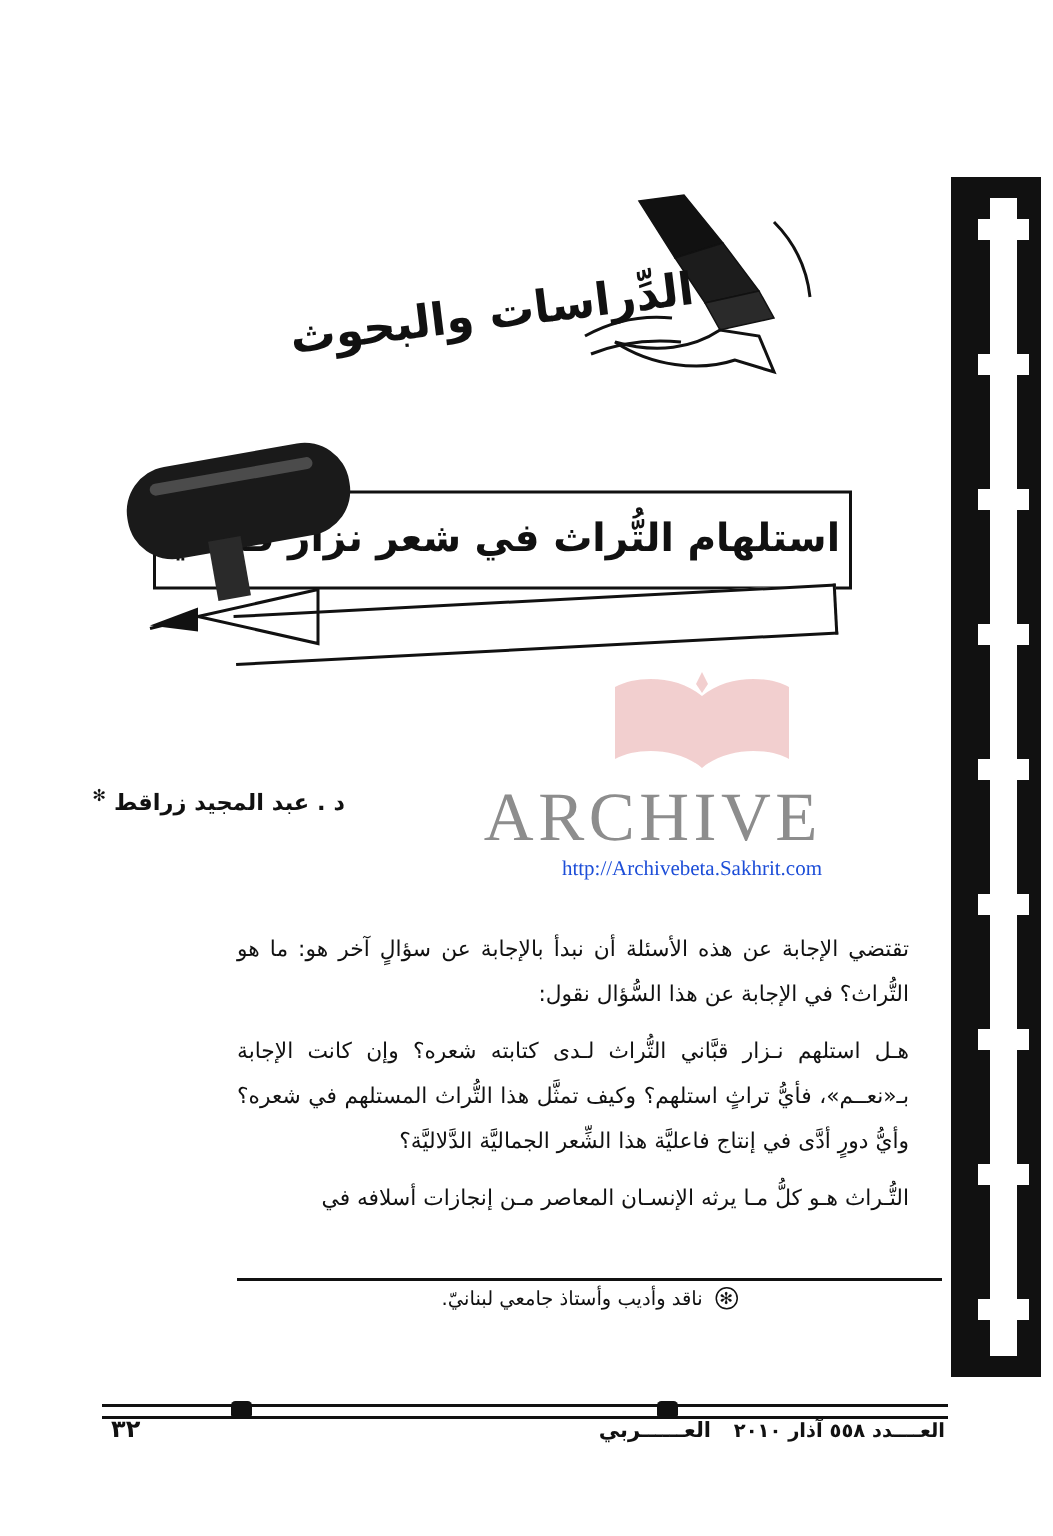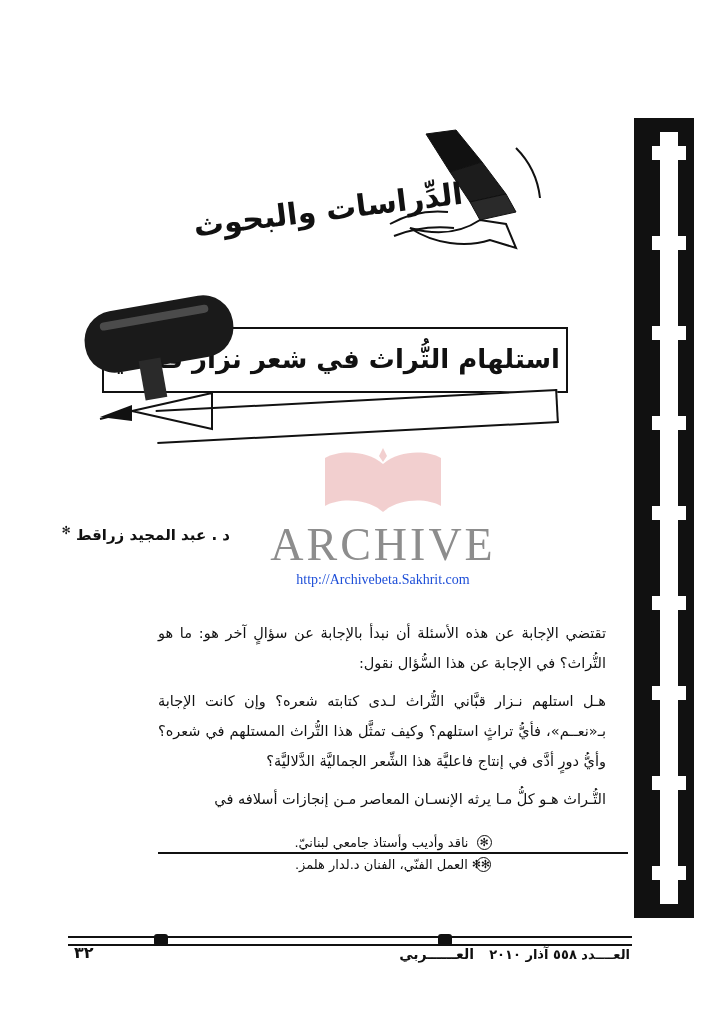--- a/index.html
+++ b/index.html
@@ -156,21 +156,21 @@
     font-size: 11px;
     vertical-align: super;
   }
 
   
   .watermark {
     position: absolute;
     top: 448px;
     left: 218px;
     width: 330px;
-    text-align: center;
+    text-align: right;
     pointer-events: none;
   }
   .wm-book {
     position: relative;
     height: 74px;
   }
   .wm-text {
     font-size: 46px;
     letter-spacing: 3px;
     color: #8d8d8d;
@@ -202,21 +202,21 @@
   
   .footnote-rule {
     position: absolute;
     top: 852px;
     right: 74px;
     width: 470px;
     border-top: 2px solid #111111;
   }
   .footnotes {
     position: absolute;
-    top: 832px;
+    top: 856px;
     right: 74px;
     width: 470px;
     font-size: 13px;
     line-height: 22px;
     color: #111111;
     text-align: center;
   }
   .fn-mark {
     display: inline-block;
     font-size: 11px;
@@ -365,24 +365,20 @@
     <p>هـل استلهم نـزار قبَّاني التُّراث لـدى كتابته شعره؟ وإن كانت الإجابة بـ«نعــم»، فأيُّ تراثٍ استلهم؟ وكيف تمثَّل هذا التُّراث المستلهم في شعره؟ وأيُّ دورٍ أدَّى في إنتاج فاعليَّة هذا الشِّعر الجماليَّة الدَّلاليَّة؟</p>
     <p>التُّـراث هـو كلُّ مـا يرثه الإنسـان المعاصر مـن إنجازات أسلافه في</p>
   </div>
 
   <div class="footnote-rule"></div>
   <div class="footnotes">
     <div>
       <span class="fn-mark">✻</span>
       <span>ناقد وأديب وأستاذ جامعي لبنانيّ.</span>
     </div>
-    <div>
-      <span class="fn-mark">✻✻</span>
-      <span>العمل الفنّي، الفنان د.لدار هلمز.</span>
-    </div>
   </div>
 
   <div class="bottom-rule"></div>
   <div class="issue-info">العــــدد ٥٥٨ آذار ٢٠١٠</div>
   <div class="issue-masthead">العــــــربي</div>
   <div class="page-number">٣٢</div>
 
 </div>
 
 </body></html>

